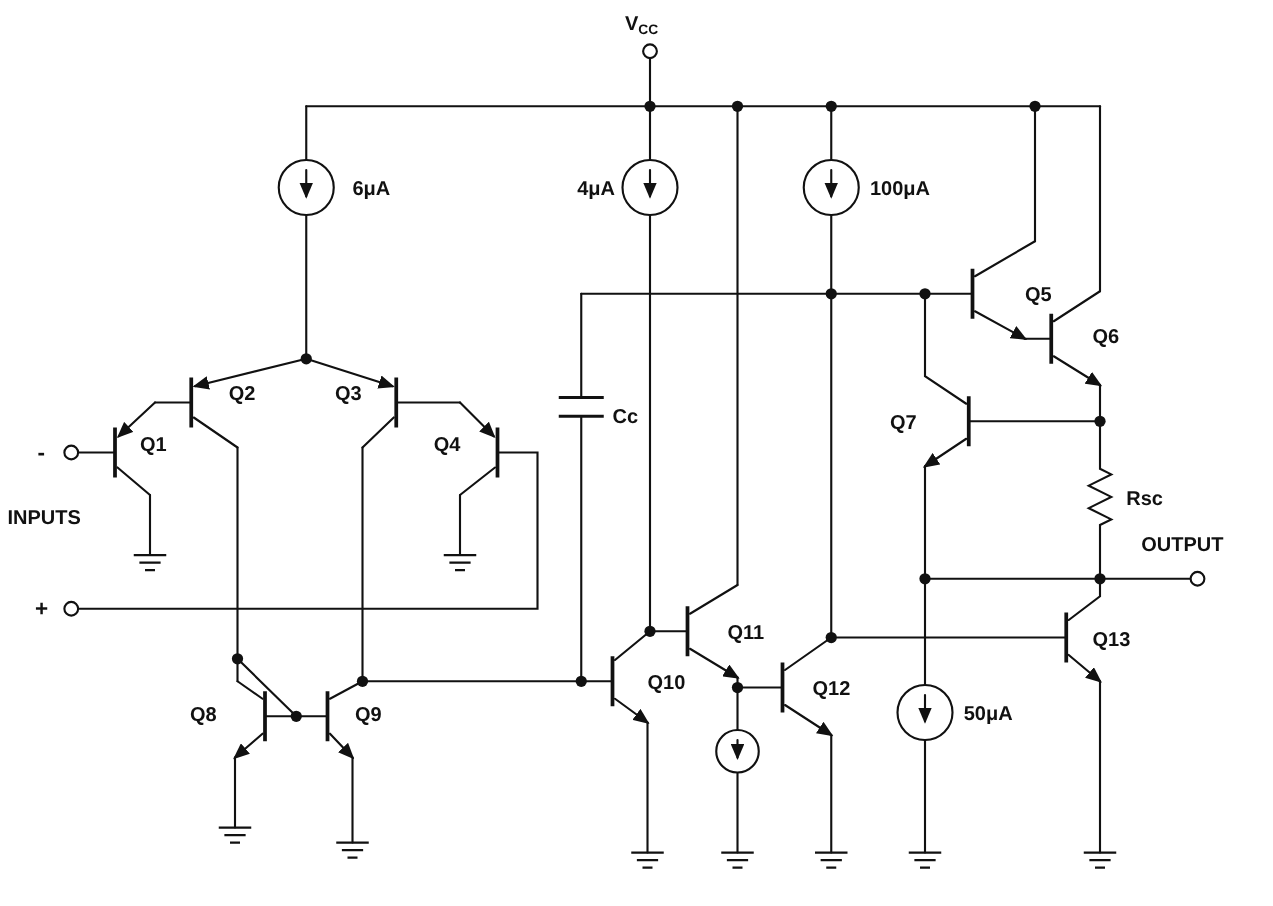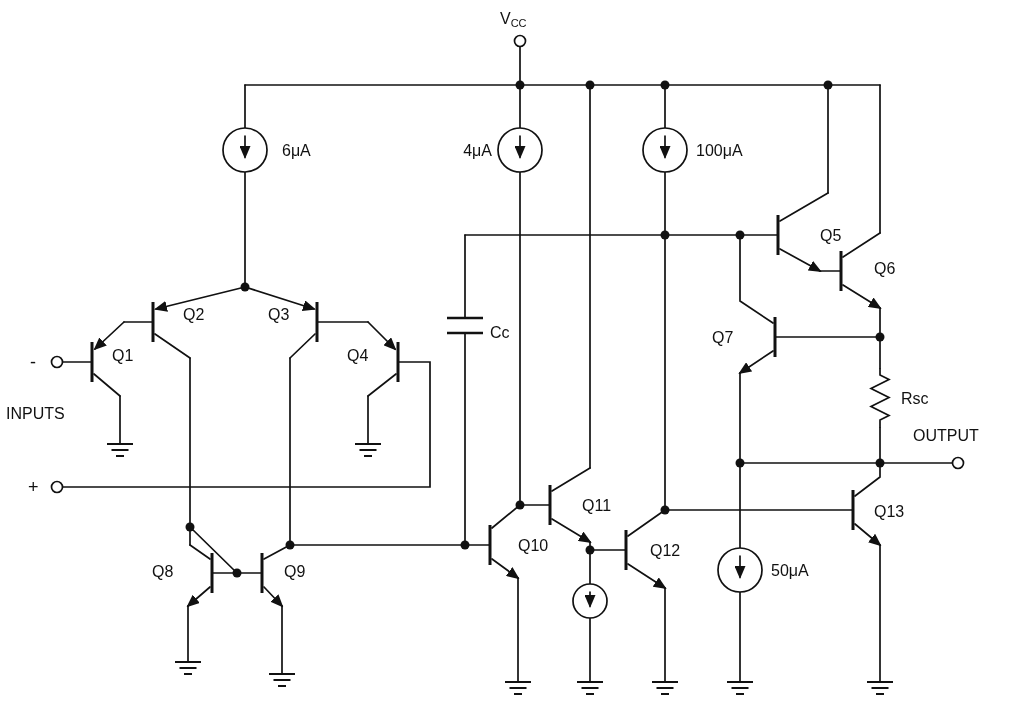--- a/index.html
+++ b/index.html
@@ -1,16 +1,16 @@
 <!DOCTYPE html>
 <html><head>
 <meta charset="utf-8">
 <style>
   html,body{margin:0;padding:0;background:#ffffff;}
-  .page{width:1018px;height:725px;background:#ffffff;position:relative;font-family:"Liberation Sans",sans-serif;}
+  .page{width:1018px;height:725px;background:#ffffff;position:relative;font-family:"Liberation Sans",sans-serif;font-weight:bold;}
   svg{display:block;}
   .w{stroke:#111;stroke-width:1.7;fill:none;stroke-linecap:round;}
   .bar{stroke:#111;stroke-width:3;fill:none;stroke-linecap:butt;}
   .plate{stroke:#111;stroke-width:2.4;fill:none;}
   .res{stroke:#111;stroke-width:1.7;fill:none;stroke-linejoin:miter;}
   .dot{fill:#111;stroke:none;}
   .term{fill:#fff;stroke:#111;stroke-width:1.7;}
   .csc{fill:#fff;stroke:#111;stroke-width:1.7;}
   .lbl{fill:#111;font-size:16px;font-family:"Liberation Sans",sans-serif;}
   .lbl-big{fill:#111;font-size:18px;font-family:"Liberation Sans",sans-serif;}

